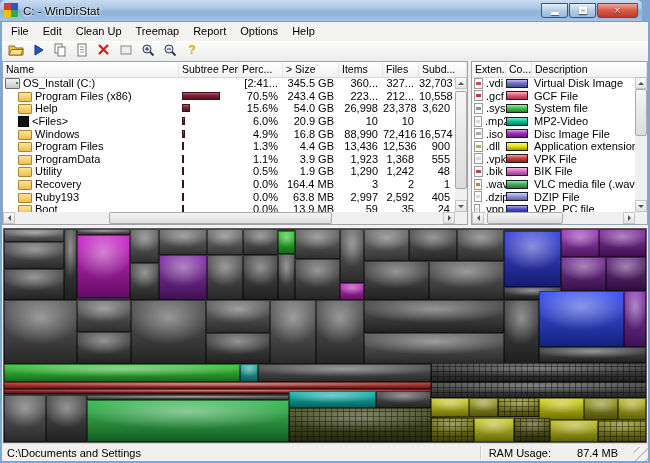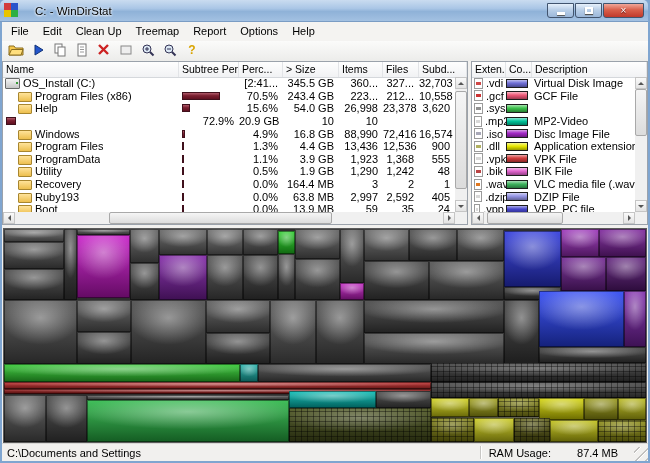--- a/index.html
+++ b/index.html
@@ -1,23 +1,23 @@
 <!DOCTYPE html>
 <html><head>
 <meta charset="utf-8">
 <style>
   html,body{margin:0;padding:0;width:650px;height:463px;overflow:hidden;
     font-family:"Liberation Sans",sans-serif;font-size:11px;color:#000;
     background:#7fa5d0;}
   #window{position:absolute;inset:0;}
   
-  #titlebar{position:absolute;top:0;left:0;right:2px;height:22px;
+  #titlebar{position:absolute;top:0;left:0;right:8px;height:22px;
     background:linear-gradient(180deg,#cadcf0 0%,#aac6e6 40%,#8fb2d8 55%,#a3c1e2 100%);
     border-radius:5px 5px 0 0;display:flex;align-items:center;padding:0 4px;box-sizing:border-box;
-    border-bottom:1px solid #7a9cc4;gap:12px;}
+    border-bottom:1px solid #7a9cc4;}
   #title{margin-left:5px;text-shadow:0 0 3px #fff,0 1px 2px #fff;font-size:11.5px;}
   #winbtns{margin-left:auto;display:flex;gap:0;}
   .wbtn{width:27px;height:15px;border:1px solid #41546e;border-radius:0 0 3px 3px;
     background:linear-gradient(#e6f0fb,#b9cfe8 45%,#9cb8da);display:flex;align-items:center;justify-content:center;
     box-sizing:border-box;margin-left:1px;}
   .wbtn.close{width:41px;background:linear-gradient(#f0a79a,#d9604c 45%,#c0392b);}
   .g-min{width:8px;height:3px;background:#fff;box-shadow:0 1px 1px #555;margin-top:6px;}
   .g-max{width:8px;height:7px;border:2px solid #fff;box-sizing:border-box;box-shadow:0 1px 1px #555;}
   .g-x{color:#fff;font-size:10px;line-height:10px;text-shadow:0 1px 1px #500;}
   
@@ -245,24 +245,28 @@
               <div class="barcell">
                 <div class="barfill" style="width: 15.6%;"></div>
               </div>
               <span class="num">15.6%</span>
               <span class="num">54.0 GB</span>
               <span class="num">26,998</span>
               <span class="num">23,378</span>
               <span class="num">3,620</span>
             </div>
             <div class="trow dgrid">
+              <div class="namecell lvl1">
+                <span class="i-files"></span>
+                <span>&lt;Files&gt;</span>
+              </div>
               <div class="barcell">
                 <div class="barfill" style="width: 6%;"></div>
               </div>
-              <span class="num">72.9%</span>
+              <span class="num">6.0%</span>
               <span class="num">20.9 GB</span>
               <span class="num">10</span>
               <span class="num">10</span>
               <span class="num"></span>
             </div>
             <div class="trow dgrid">
               <div class="namecell lvl1">
                 <span class="i-folder"></span>
                 <span>Windows</span>
               </div>
@@ -415,20 +419,21 @@
               <span class="desc">GCF File</span>
             </div>
             <div class="trow egrid">
               <div class="extcell">
                 <span class="e-icon" style="--ic: #909090;"></span>
                 <span>.sys</span>
               </div>
               <div>
                 <div class="swatch" style="--c: #3cc34c;"></div>
               </div>
+              <span class="desc">System file</span>
             </div>
             <div class="trow egrid">
               <div class="extcell">
                 <span class="e-icon" style="--ic: #d8d8d8;"></span>
                 <span>.mp2</span>
               </div>
               <div>
                 <div class="swatch" style="--c: #00c49a;"></div>
               </div>
               <span class="desc">MP2-Video</span>

